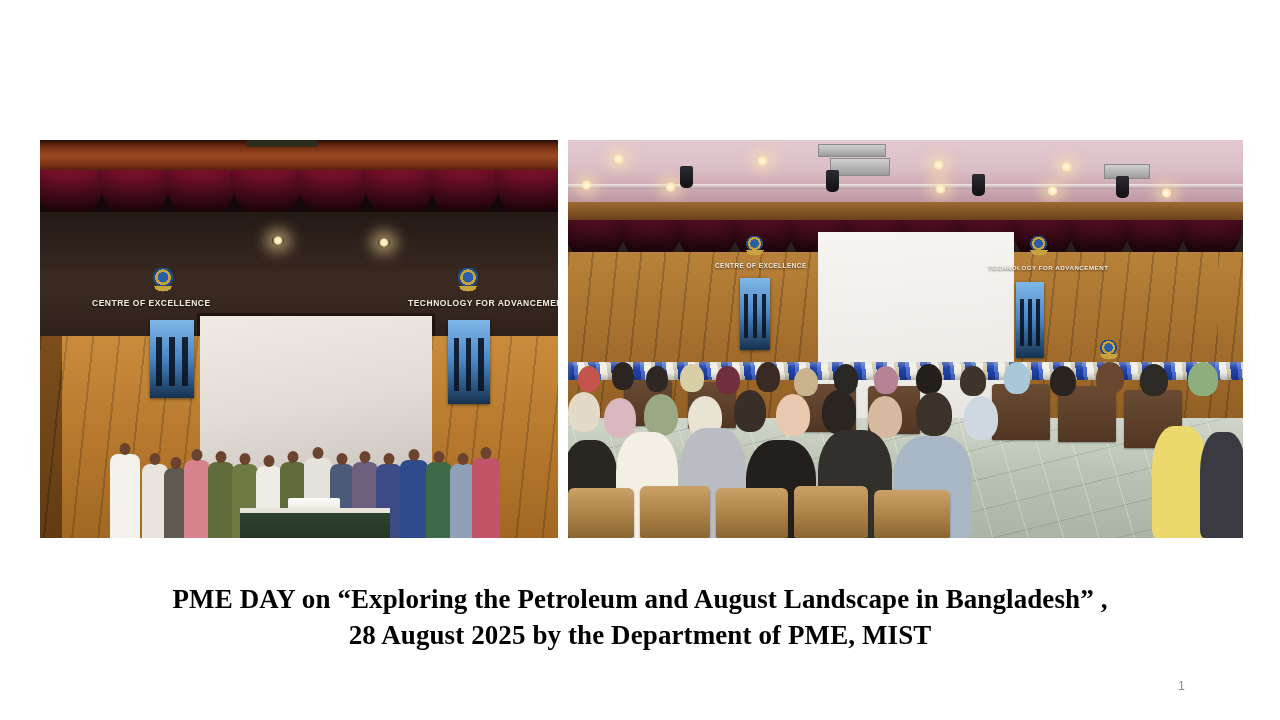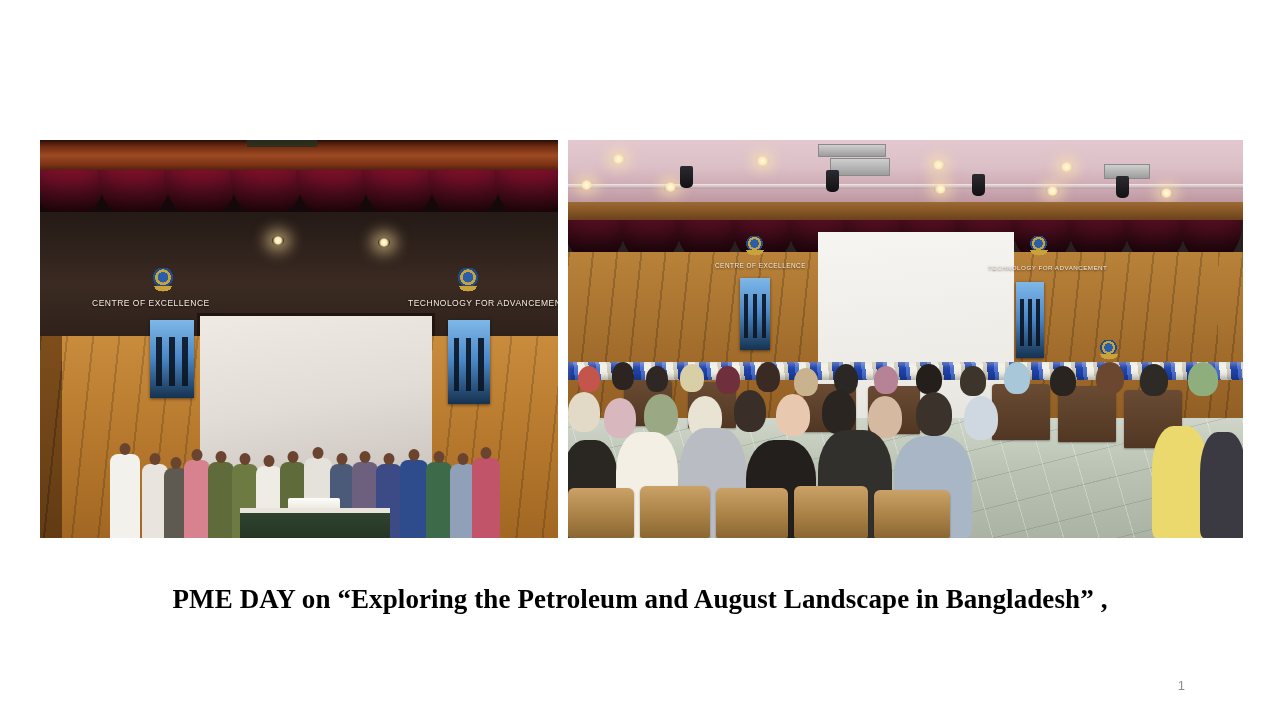--- a/index.html
+++ b/index.html
@@ -84,21 +84,21 @@
   }
   .crest::after {
     content: ""; position: absolute; left: 50%; bottom: -3px;
     transform: translateX(-50%);
     width: 22px; height: 7px;
     background: radial-gradient(ellipse at 50% 0%, #c8a23c 0 55%, rgba(0,0,0,0) 56%);
   }
   .walltext {
     color: #f4ece0;
     font-family: "Liberation Sans", sans-serif;
-    font-weight: 400;
+    font-weight: 700;
     letter-spacing: .5px;
     white-space: nowrap;
     text-shadow: 0 1px 2px rgba(0,0,0,.65);
   }
   .poster {
     background: linear-gradient(180deg,#7fb7e8 0%, #4a88c8 48%, #16324f 100%);
     box-shadow: 0 1px 3px rgba(0,0,0,.5);
   }
   .poster-rig {
     position:absolute; left:14%; bottom:16%; width:72%; height:62%;
@@ -417,17 +417,18 @@
 
     <div class="chair chair-wood" style="left:0px;   top:348px; width:66px; height:50px"></div>
     <div class="chair chair-wood" style="left:72px;  top:346px; width:70px; height:52px"></div>
     <div class="chair chair-wood" style="left:148px; top:348px; width:72px; height:50px"></div>
     <div class="chair chair-wood" style="left:226px; top:346px; width:74px; height:52px"></div>
     <div class="chair chair-wood" style="left:306px; top:350px; width:76px; height:48px"></div>
   </div>
 
   <div id="caption">
     <span class="cap-line">PME DAY on “Exploring the Petroleum and August Landscape in Bangladesh” ,</span>
+    <span class="cap-line">28 August 2025 by the Department of PME, MIST</span>
   </div>
 
   <div id="page-number">1</div>
 
 </div>
 
 </body></html>

